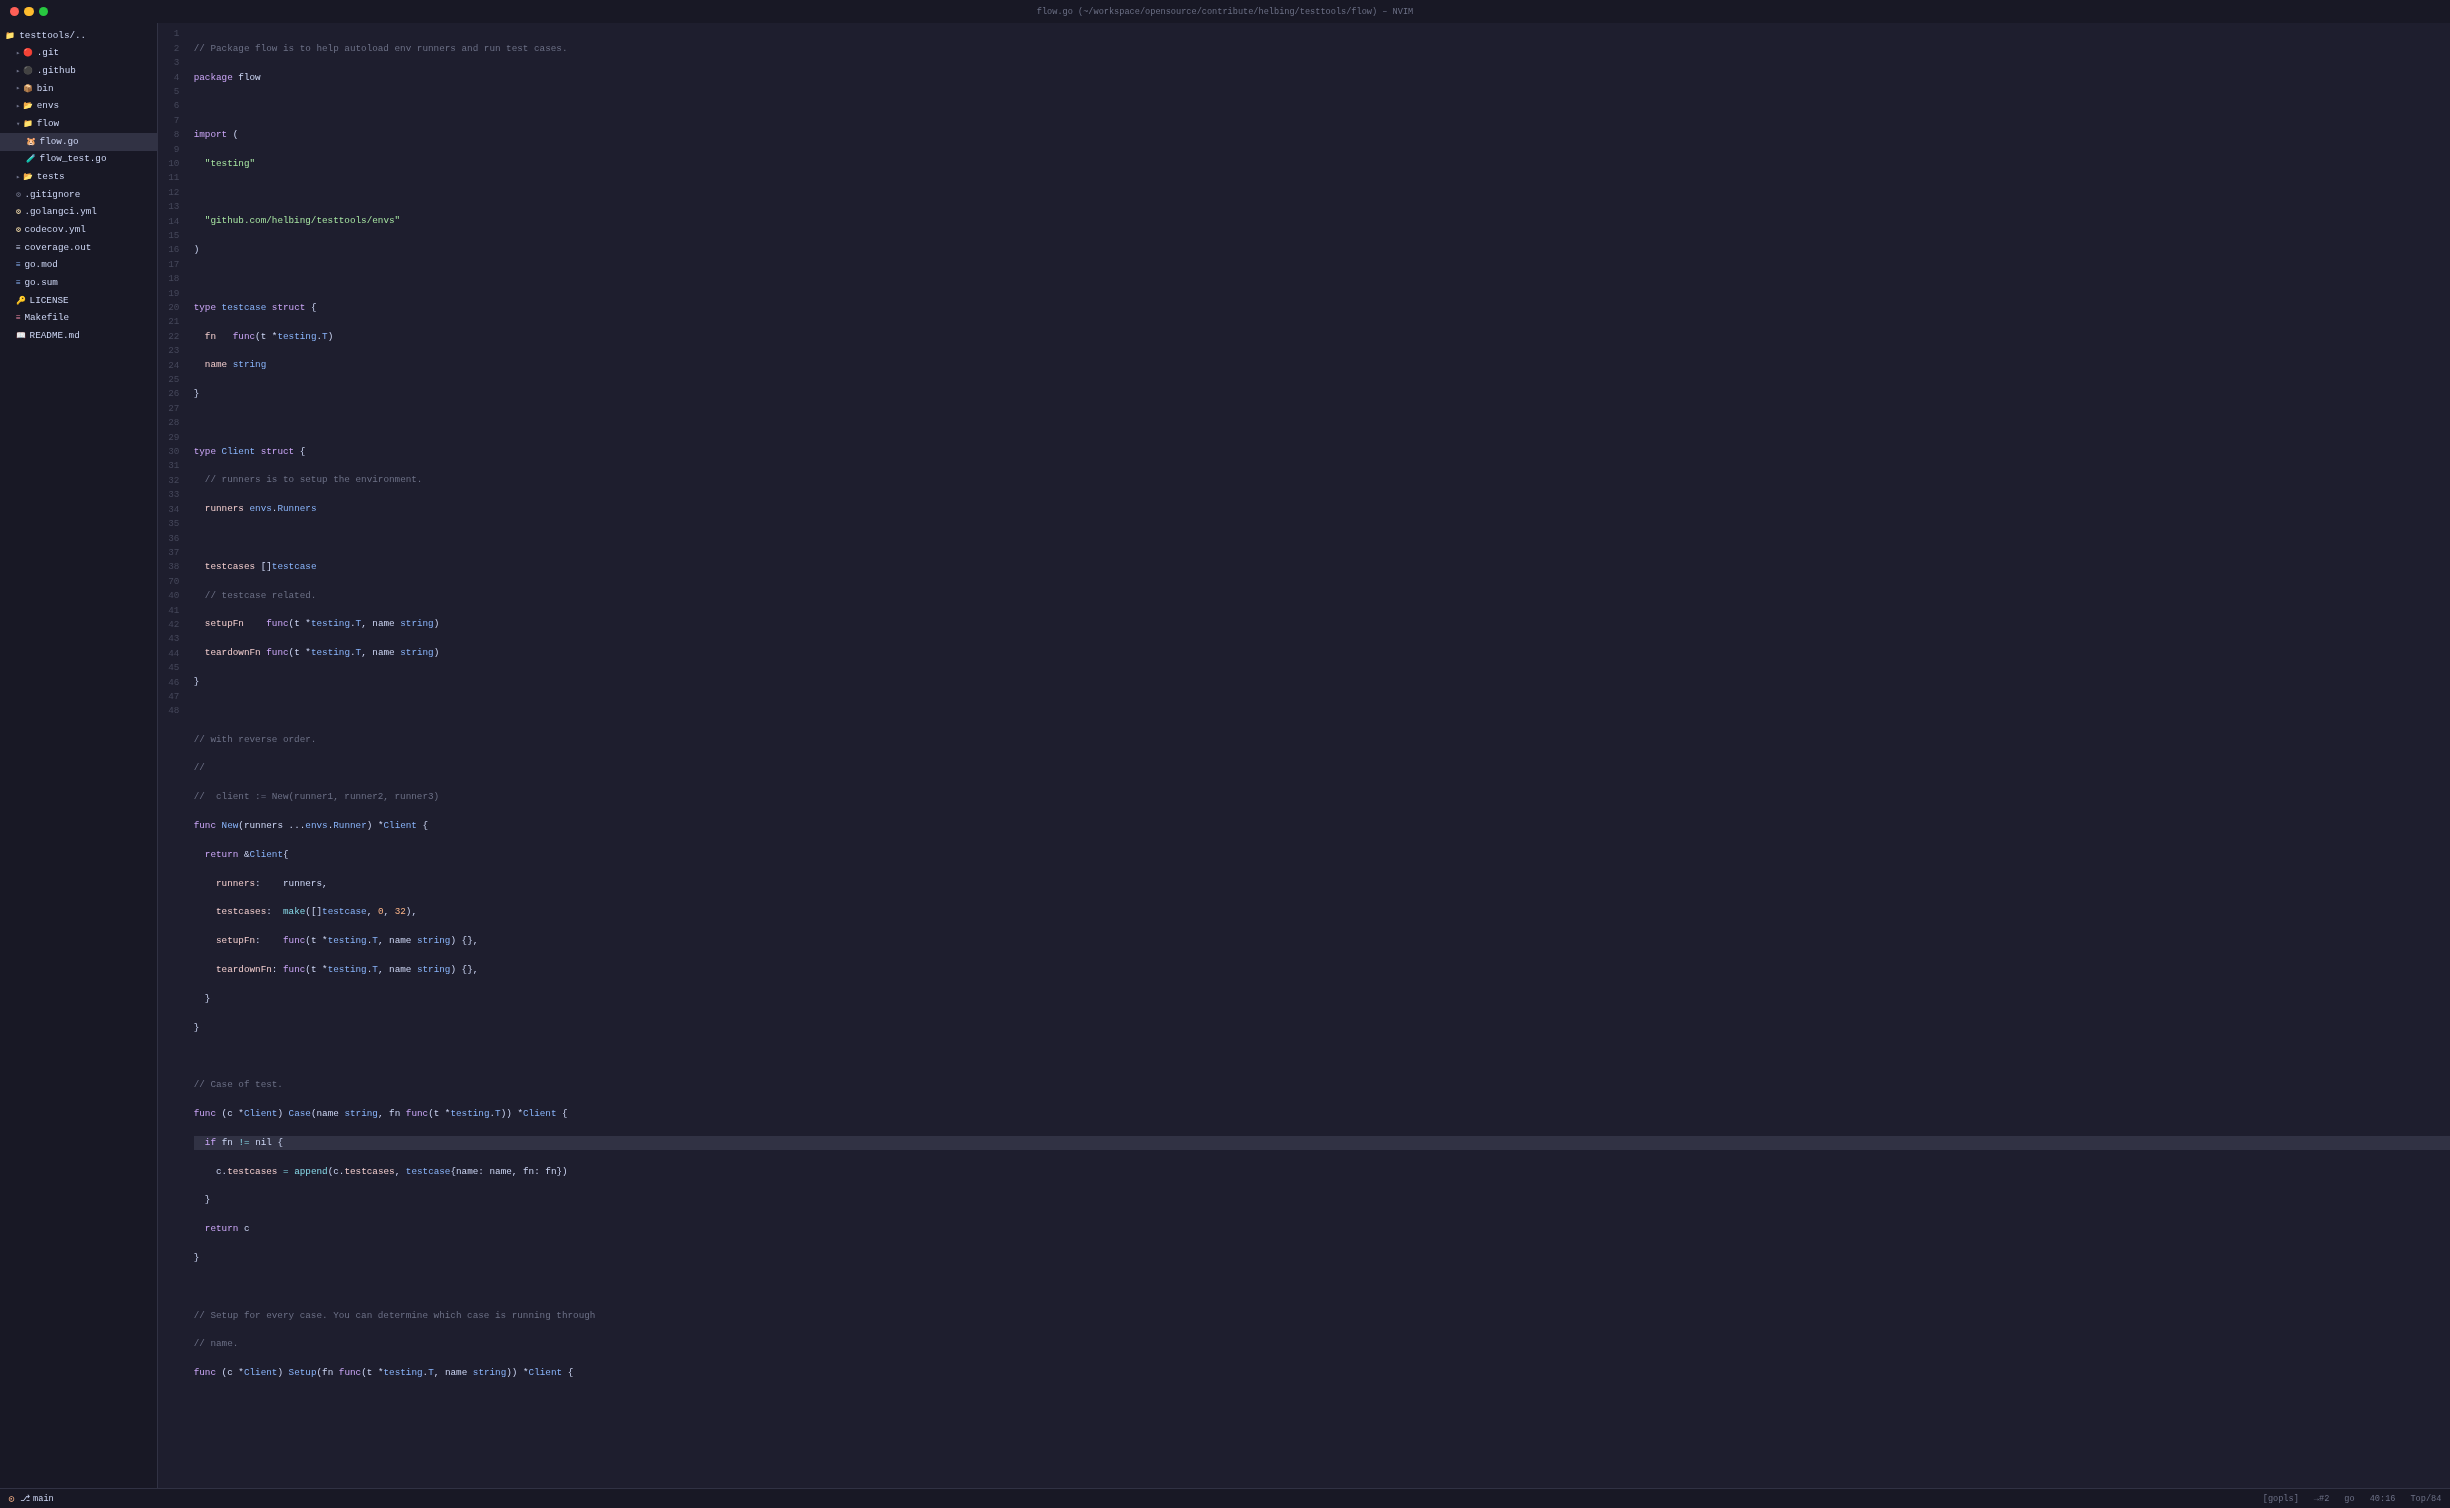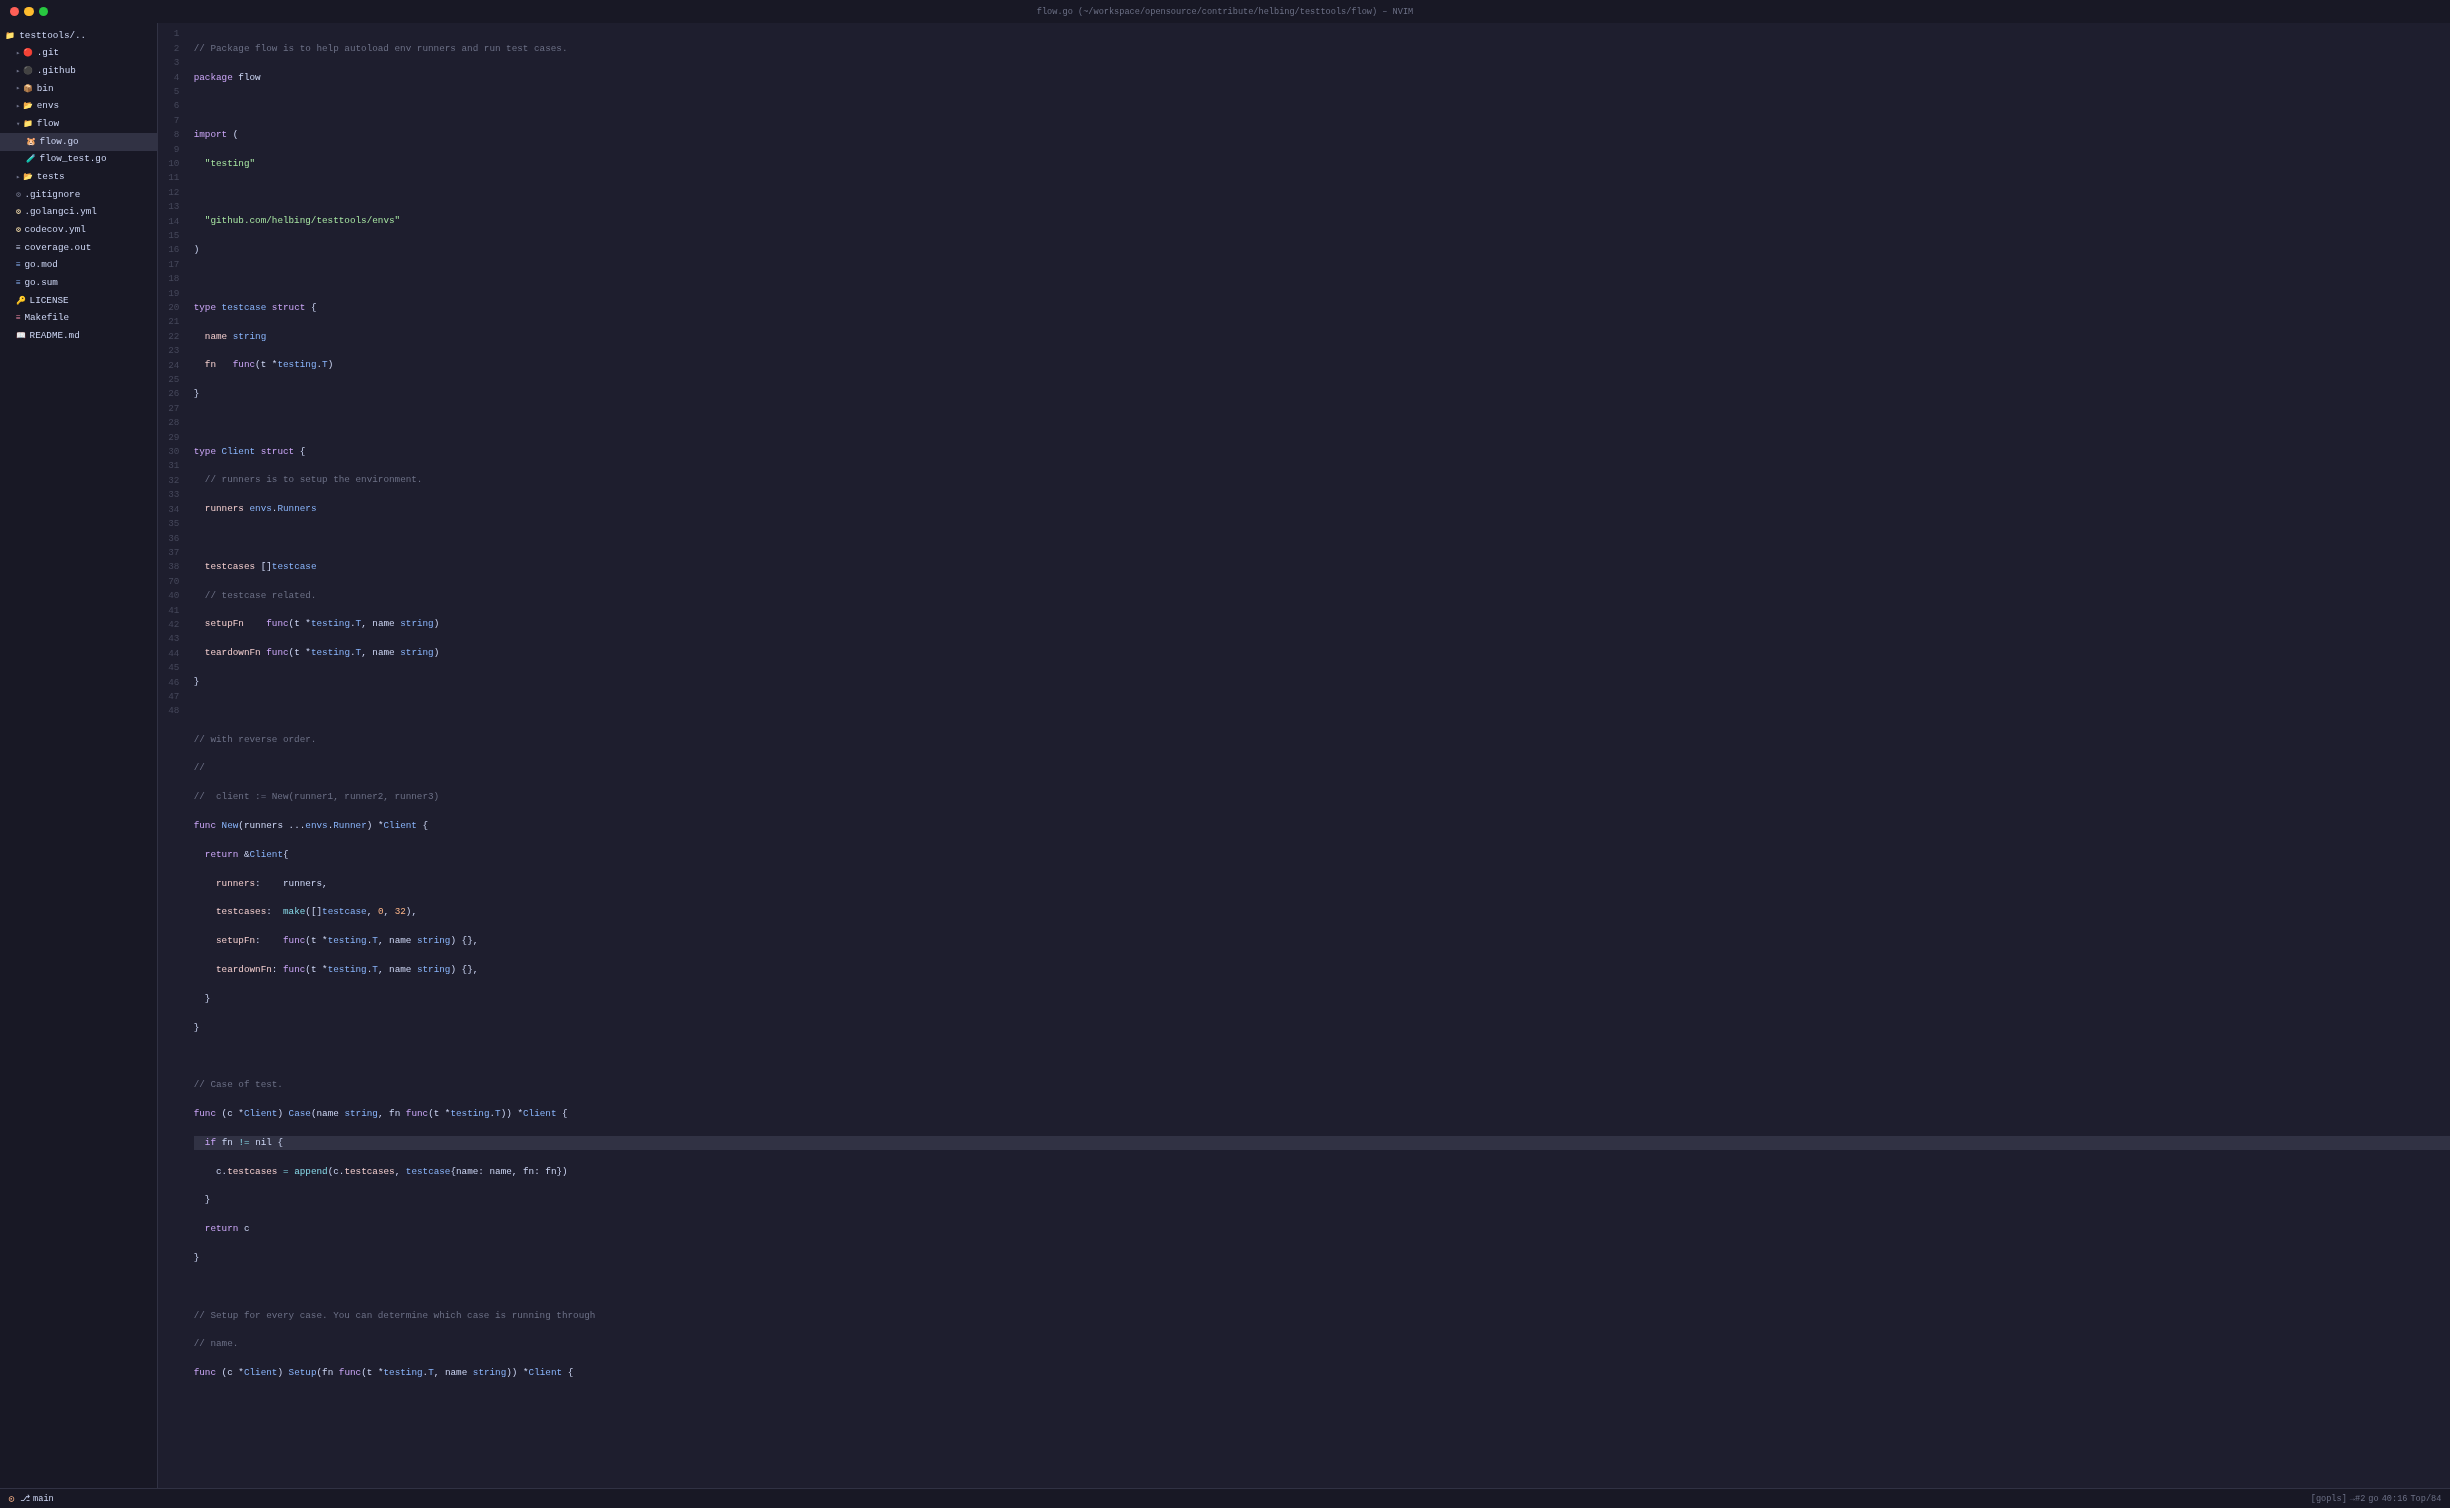--- a/index.html
+++ b/index.html
@@ -170,21 +170,21 @@
     }
     #statusbar .status-left {
       display: flex;
       align-items: center;
       gap: 5.7px;
     }
     #statusbar .status-right {
       margin-left: auto;
       display: flex;
       align-items: center;
-      gap: 3px;
+      gap: 15px;
     }
     .status-branch { color: #cdd6f4; display: flex; align-items: center; gap: 2.9px; }
 
     .pane-icon { color: #fab387; font-size: 10px; }
   </style>
 </head>
 <body>
 
 <div id="titlebar">
   <div class="traffic-lights">
@@ -352,22 +352,22 @@
 <span class="line"><span class="c-comment">// Package flow is to help autoload env runners and run test cases.</span></span>
 <span class="line"><span class="c-keyword">package</span> <span class="c-plain">flow</span></span>
 <span class="line"></span>
 <span class="line"><span class="c-keyword">import</span> <span class="c-plain">(</span></span>
 <span class="line">  <span class="c-string">"testing"</span></span>
 <span class="line"></span>
 <span class="line">  <span class="c-string">"github.com/helbing/testtools/envs"</span></span>
 <span class="line"><span class="c-plain">)</span></span>
 <span class="line"></span>
 <span class="line"><span class="c-keyword">type</span> <span class="c-type">testcase</span> <span class="c-keyword">struct</span> <span class="c-plain">{</span></span>
+<span class="line">  <span class="c-field">fn</span>   <span class="c-keyword">func</span><span class="c-plain">(t *</span><span class="c-type">testing</span><span class="c-plain">.</span><span class="c-type">T</span><span class="c-plain">)</span></span>
 <span class="line">  <span class="c-field">name</span> <span class="c-type">string</span></span>
-<span class="line">  <span class="c-field">fn</span>   <span class="c-keyword">func</span><span class="c-plain">(t *</span><span class="c-type">testing</span><span class="c-plain">.</span><span class="c-type">T</span><span class="c-plain">)</span></span>
 <span class="line"><span class="c-plain">}</span></span>
 <span class="line"></span>
 <span class="line"><span class="c-keyword">type</span> <span class="c-type">Client</span> <span class="c-keyword">struct</span> <span class="c-plain">{</span></span>
 <span class="line">  <span class="c-comment">// runners is to setup the environment.</span></span>
 <span class="line">  <span class="c-field">runners</span> <span class="c-type">envs</span><span class="c-plain">.</span><span class="c-type">Runners</span></span>
 <span class="line"></span>
 <span class="line">  <span class="c-field">testcases</span> <span class="c-plain">[]</span><span class="c-type">testcase</span></span>
 <span class="line">  <span class="c-comment">// testcase related.</span></span>
 <span class="line">  <span class="c-field">setupFn</span>    <span class="c-keyword">func</span><span class="c-plain">(t *</span><span class="c-type">testing</span><span class="c-plain">.</span><span class="c-type">T</span><span class="c-plain">, name </span><span class="c-type">string</span><span class="c-plain">)</span></span>
 <span class="line">  <span class="c-field">teardownFn</span> <span class="c-keyword">func</span><span class="c-plain">(t *</span><span class="c-type">testing</span><span class="c-plain">.</span><span class="c-type">T</span><span class="c-plain">, name </span><span class="c-type">string</span><span class="c-plain">)</span></span>

